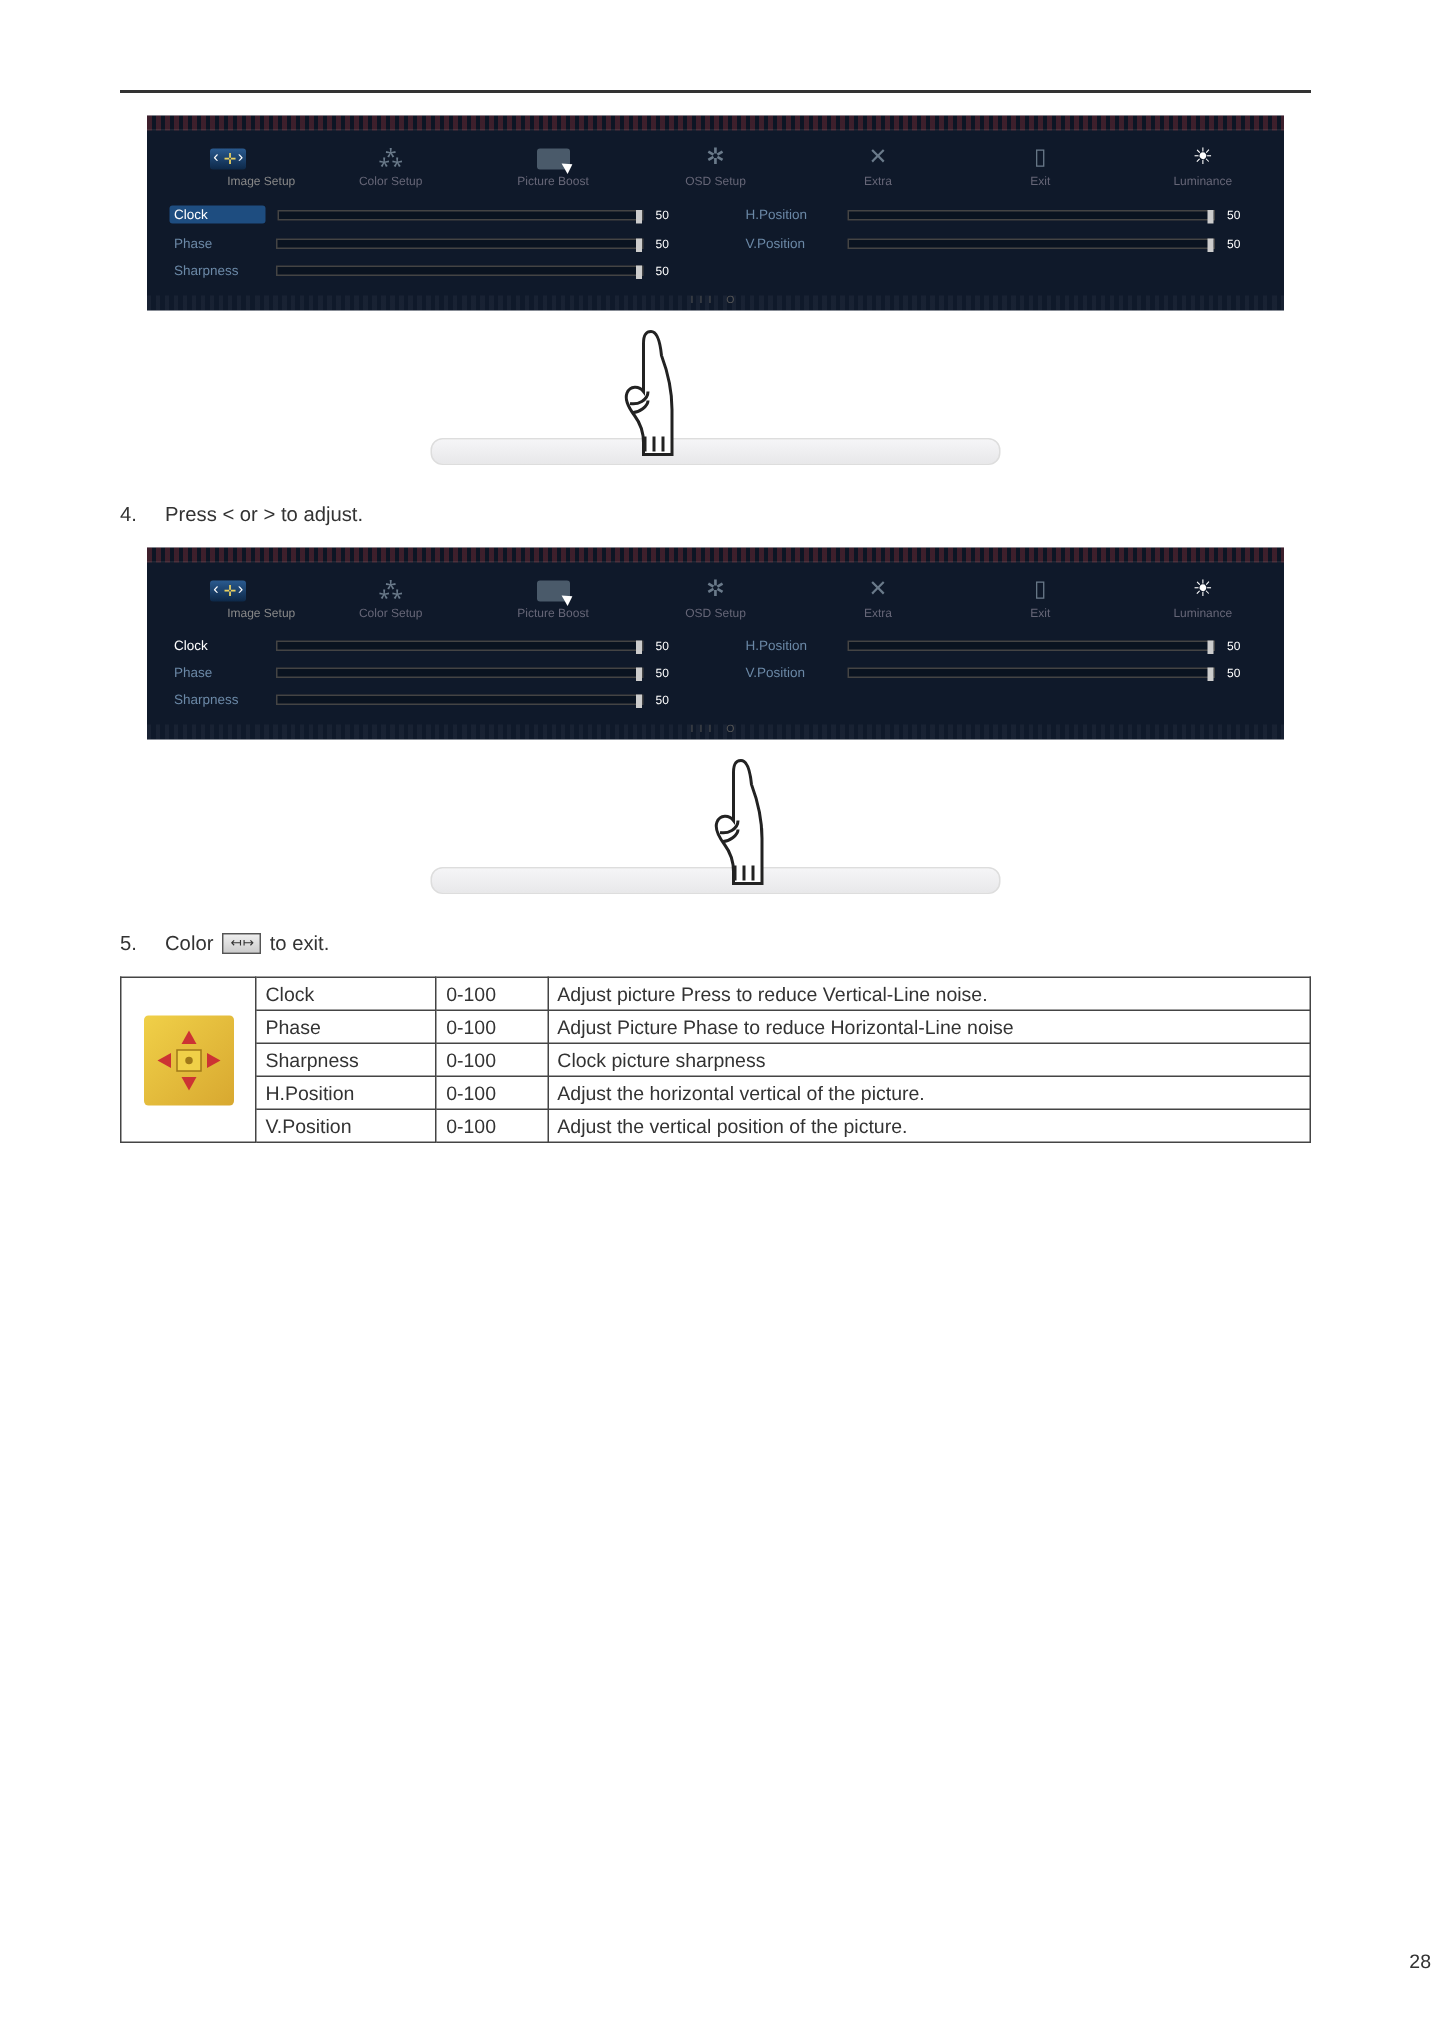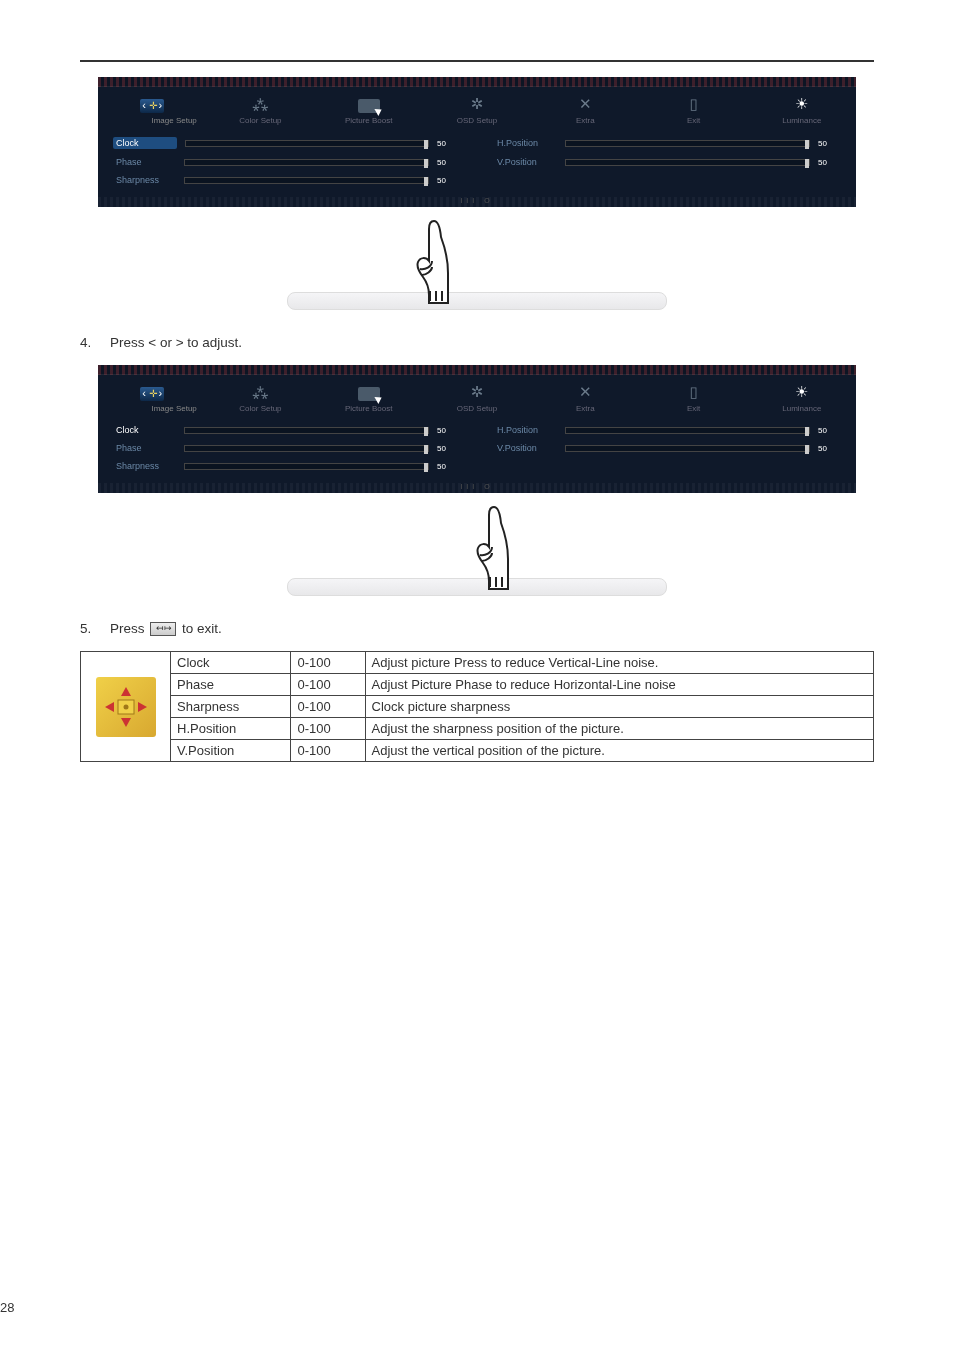--- a/index.html
+++ b/index.html
@@ -181,21 +181,21 @@
   }
   .big-icon {
     width: 60px; height: 60px; margin: 0 auto;
     background: linear-gradient(135deg,#f0d048,#d8a830);
     position: relative; border-radius: 3px;
     display:flex; align-items:center; justify-content:center;
   }
   .big-icon svg { display:block; }
 
   .page-num {
-    position: absolute; bottom: 35px; left:0; width:100%; text-align:left;
+    position: absolute; bottom: 35px; left:0; width:100%; text-align:right;
     font-size: 13px; color:#333;
   }
 </style>
 </head>
 <body>
 
 <svg width="0" height="0" style="position:absolute">
   <symbol id="hand" viewBox="0 0 48 88">
     <g stroke="#222" stroke-width="2" fill="#fff">
       <path d="M 26 4 C 22 4 21 7 21 12 L 21 44 C 18 40 12 40 10 45 C 8 50 12 56 15 60 C 18 64 21 70 21 78 L 21 86 L 40 86 L 40 56 C 40 40 36 28 33 20 C 32 10 30 4 26 4 Z" fill="#fff"></path>
@@ -392,21 +392,21 @@
   <div class="touch-area touch2">
     <div class="touch-bar"></div>
     <svg class="hand">
         <use href="#hand"></use>
       </svg>
   </div>
 
   <div class="step">
     <span class="num">5.</span>
     <span>
-      <span>Press </span><span class="inline-icon exit-inline-icon"></span><span> to exit.</span>
+      <span>Color </span><span class="inline-icon exit-inline-icon"></span><span> to exit.</span>
     </span>
   </div>
 
   <table class="spec">
     <tbody>
         <tr>
       <td class="icon-cell" rowspan="5">
         <div class="big-icon">
           <svg width="50" height="46" viewBox="0 0 50 46">
             <path d="M25 3 L30 12 L20 12 Z" fill="#c33"></path>
@@ -428,21 +428,21 @@
       <td>Adjust Picture Phase to reduce Horizontal-Line noise</td>
     </tr>
     <tr>
       <td>Sharpness</td>
       <td>0-100</td>
       <td>Clock picture sharpness</td>
     </tr>
     <tr>
       <td>H.Position</td>
       <td>0-100</td>
-      <td>Adjust the sharpness position of the picture.</td>
+      <td>Adjust the horizontal vertical of the picture.</td>
     </tr>
     <tr>
       <td>V.Position</td>
       <td>0-100</td>
       <td>Adjust the vertical position of the picture.</td>
     </tr>
   </tbody>
     </table>
 
 </div>

